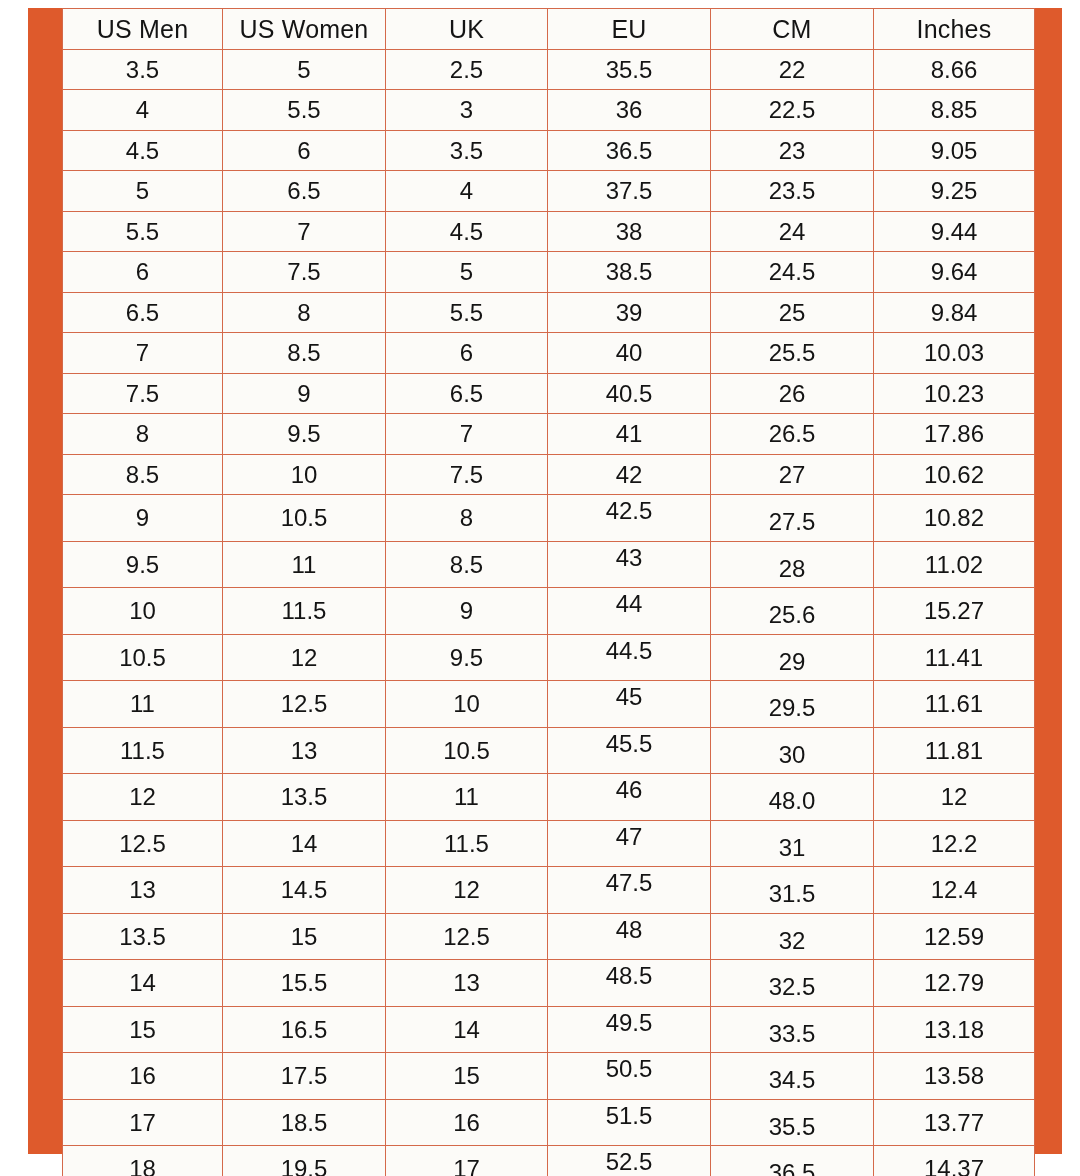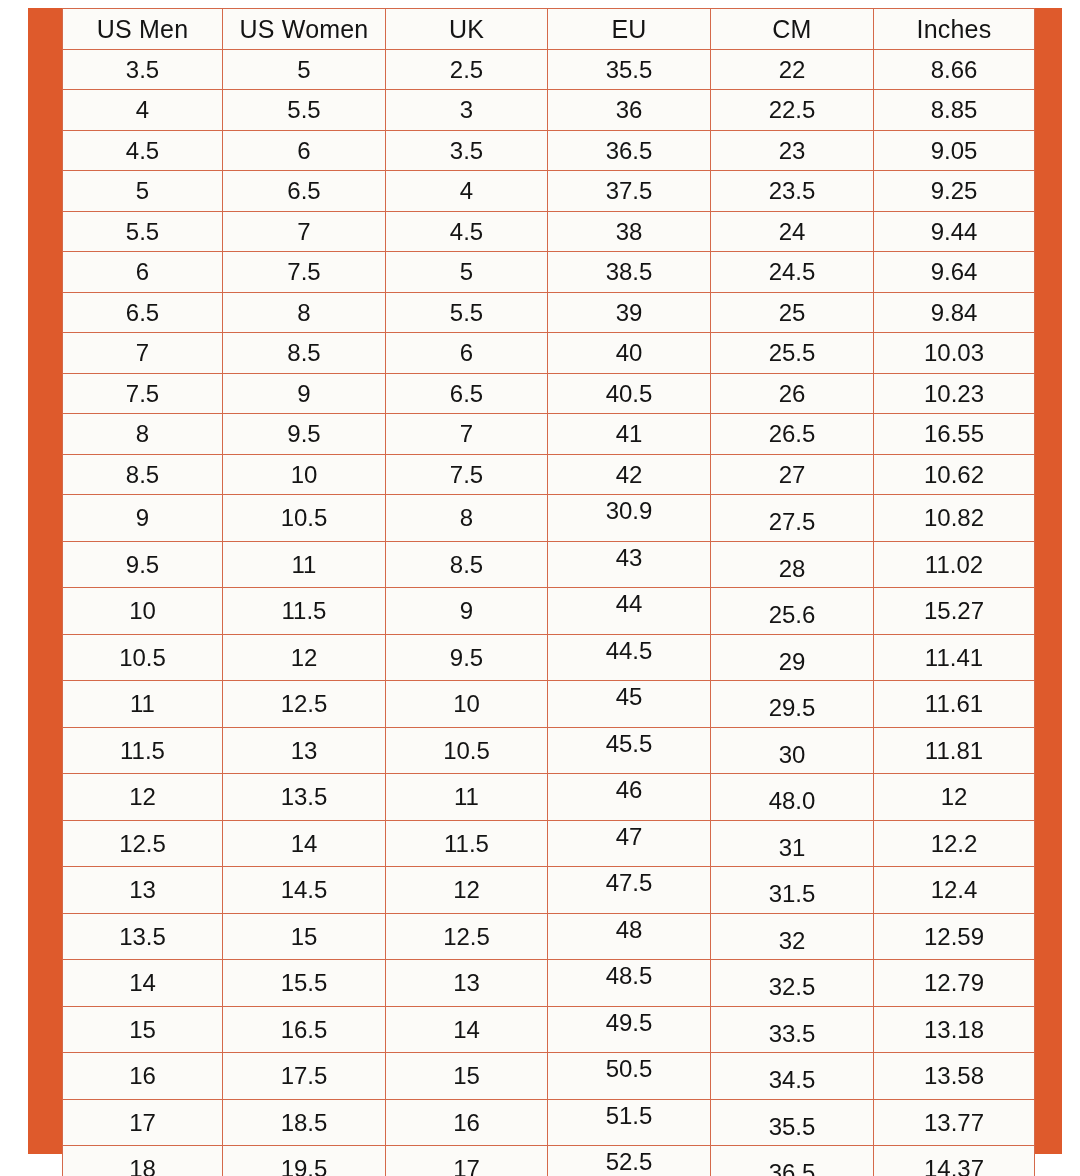--- a/index.html
+++ b/index.html
@@ -184,35 +184,35 @@
             <td>40.5</td>
             <td>26</td>
             <td>10.23</td>
           </tr>
           <tr>
             <td>8</td>
             <td>9.5</td>
             <td>7</td>
             <td>41</td>
             <td>26.5</td>
-            <td>16.55</td>
+            <td>17.86</td>
           </tr>
           <tr>
             <td>8.5</td>
             <td>10</td>
             <td>7.5</td>
             <td>42</td>
             <td>27</td>
             <td>10.62</td>
           </tr>
           <tr>
             <td>9</td>
             <td>10.5</td>
             <td>8</td>
-            <td class="nudge-up">30.9</td>
+            <td class="nudge-up">42.5</td>
             <td class="nudge-down">27.5</td>
             <td>10.82</td>
           </tr>
           <tr>
             <td>9.5</td>
             <td>11</td>
             <td>8.5</td>
             <td class="nudge-up">43</td>
             <td class="nudge-down">28</td>
             <td>11.02</td>

